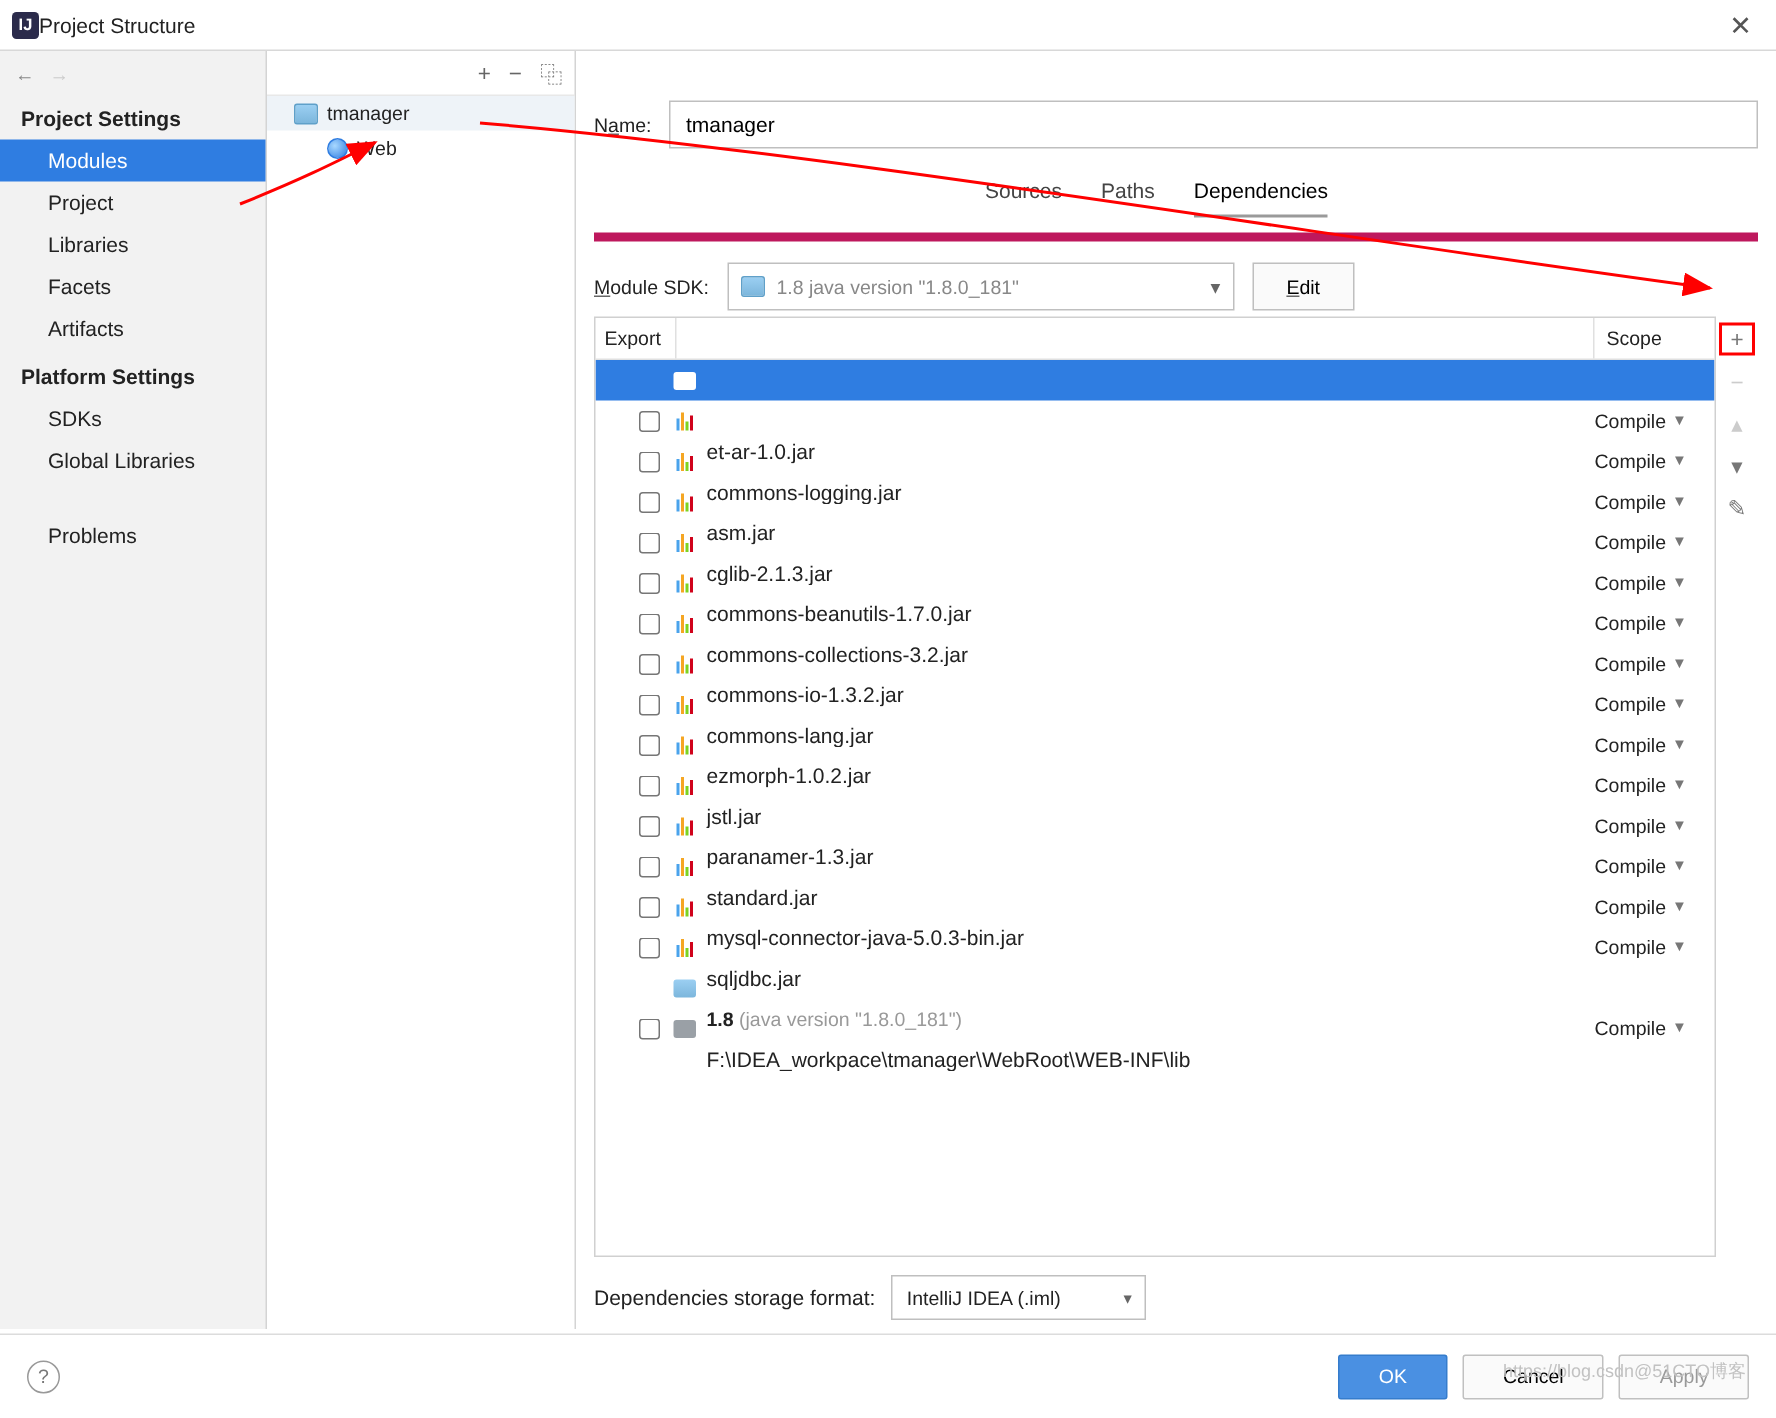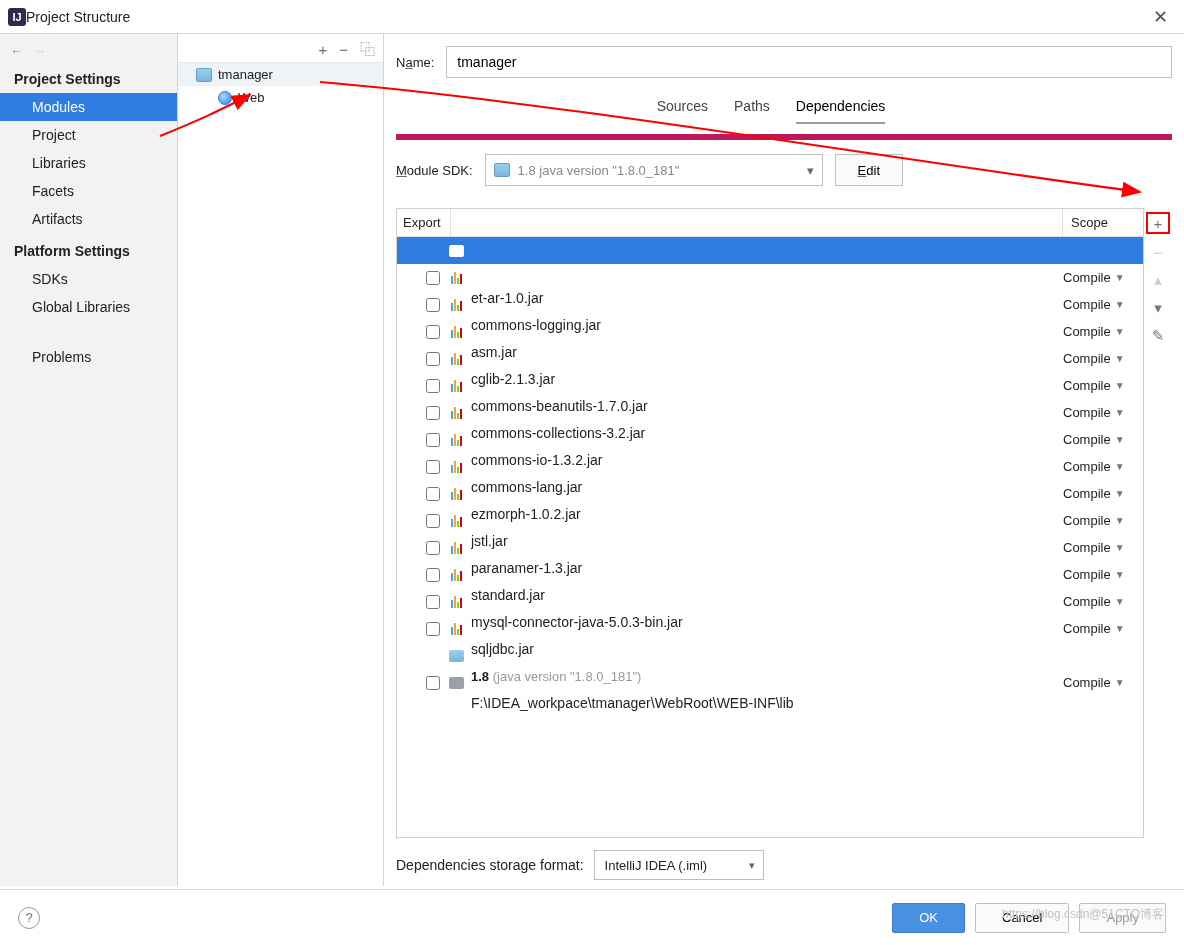--- a/index.html
+++ b/index.html
@@ -20,30 +20,30 @@
 
   .tree-panel { width: 206px; border-right: 1px solid #d4d4d4; background:#fff; }
   .tree-toolbar { display:flex; align-items:center; gap:12px; padding:6px 8px 4px; border-bottom:1px solid #e8e8e8; color:#666; justify-content:flex-end; }
   .tree-toolbar .ic { font-size:15px; cursor:pointer; }
   .tree-item { display:flex; align-items:center; gap:6px; padding:4px 8px 4px 18px; cursor:pointer; font-size:14px; }
   .tree-item.selected { background:#eef3f8; }
   .tree-item .fld-ic { width:16px;height:14px;background:linear-gradient(#9bcff2,#7cb6dc);border:1px solid #5fa0c9;border-radius:2px; }
   .tree-item .web-ic { width:14px;height:14px;border-radius:50%;background:radial-gradient(circle at 35% 35%,#a8d8ff,#2f7de1);border:1px solid #2f7de1; }
 
   .content { flex: 1; padding: 12px 12px 6px 12px; display:flex; flex-direction:column; }
-  .name-row { display:flex; align-items:center; gap:12px; margin-bottom:12px; }
+  .name-row { display:flex; align-items:center; gap:12px; margin-bottom:12px;margin-top:21px; }
   .name-row label { font-size: 14px; }
   .name-row input { flex:1; height:32px; border:1px solid #bfbfbf; padding:0 10px; font-size:14px; }
 
   .tabs { display:flex; gap:0; border-bottom:6px solid #be185d; margin:0 0 14px 0;justify-content:center; }
   .tab { padding:8px 26px 10px 0; font-size:14px; color:#444; cursor:pointer; }
   .tab.active { color:#000; }
   .tab.active::after { content:""; display:block; height:2px; background:#9a9a9a; margin-top:8px; }
 
-  .sdk-row { display:flex; align-items:center; gap:12px; margin-bottom:22px; }
+  .sdk-row { display:flex; align-items:center; gap:12px; margin-bottom:4px; }
   .sdk-row label { font-size: 14px; }
   .sdk-select { flex:1; max-width:338px; height:32px; border:1px solid #bfbfbf; display:flex; align-items:center; padding:0 8px; gap:8px; color:#888; }
   .sdk-select .sdkic { width:16px;height:14px;background:linear-gradient(#9bcff2,#7cb6dc);border:1px solid #5fa0c9;border-radius:2px; }
   .sdk-select .spacer{flex:1;}
   .sdk-select .drop { color:#666; }
   .edit-btn { height:32px; border:1px solid #bfbfbf; background:#fafafa; padding:0 22px; cursor:pointer; }
 
   .deps-wrap { display:flex; flex:1; min-height:0; }
   .dep-table { flex:1; border:1px solid #d0d0d0; display:flex; flex-direction:column; min-height:0; }
   .dep-head { display:flex; border-bottom:1px solid #e0e0e0; }

